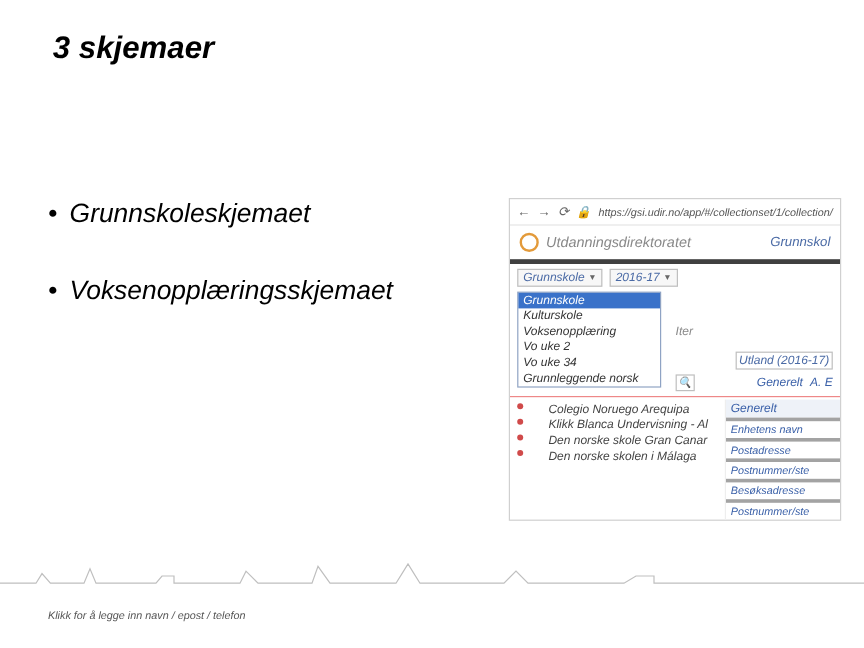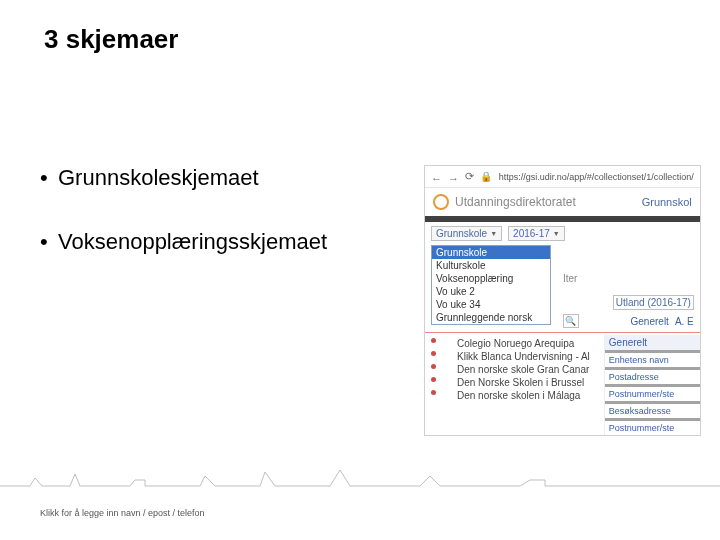--- a/index.html
+++ b/index.html
@@ -1,29 +1,29 @@
 <!DOCTYPE html>
 <html><head>
 <meta charset="utf-8">
 <style>
   * { box-sizing: border-box; margin: 0; padding: 0; }
   html, body { width: 720px; height: 540px; font-family: Arial, Helvetica, sans-serif; background: #fff; color: #000; overflow: hidden; }
-  .slide { position: relative; width: 720px; height: 540px; padding: 24px 40px 0 44px; }
+  .slide { position: relative; width: 720px; height: 540px; padding: 24px 40px 0 44px; font-style: italic; }
   .title { font-size: 26px; font-weight: bold; margin-bottom: 110px; }
   .main { display: flex; align-items: flex-start; gap: 10px; }
   .bullets { flex: 0 0 370px; font-size: 22px; }
   .bullets ul { list-style: none; padding-left: 14px; }
   .bullets li { margin-bottom: 38px; }
   .bullets li::before { content: "•"; display: inline-block; width: 18px; margin-left: -18px; }
   .shot { flex: 1 1 auto; border: 1px solid #d0d0d0; font-size: 10px; color: #333; background: #fff; }
   .sh-top { display: flex; align-items: center; gap: 6px; padding: 4px 6px; border-bottom: 1px solid #e5e5e5; }
   .nav-icn { color: #666; font-size: 11px; }
   .lock { color: #2a8a2a; font-size: 10px; }
   .url { color: #555; font-size: 9px; }
-  .sh-brand { display: flex; align-items: center; gap: 6px; padding: 6px 8px; border-bottom: 6px solid #404040; }
+  .sh-brand { display: flex; align-items: center; gap: 6px; padding: 6px 8px; border-bottom: 4px solid #404040; }
   .logo { width: 16px; height: 16px; border: 2px solid #e39a3a; border-radius: 50%; position: relative; }
   .brand-txt { color: #888; font-size: 12px; }
   .brand-cut { margin-left: auto; color: #4a6aa5; font-size: 11px; }
   .sh-ctl { display: flex; align-items: center; gap: 6px; padding: 4px 6px; }
   .sel { border: 1px solid #bfbfbf; background: #f7f7f7; padding: 1px 4px; font-size: 10px; color: #4a6aa5; display: inline-flex; align-items: center; gap: 3px; }
   .sel .tri { font-size: 7px; color: #666; }
   .sh-dd { border: 1px solid #8fa3c4; margin: 0 6px; background: #fff; width: 120px; }
   .sh-dd .dd-row { padding: 1px 4px; font-size: 10px; }
   .sh-dd .dd-sel { background: #3a72c9; color: #fff; }
   .sh-mid { display: flex; align-items: center; padding: 2px 6px; gap: 6px; }
@@ -118,24 +118,20 @@
           <div class="li-row">
               <span class="dot"></span>
               <span>Klikk Blanca Undervisning - Al</span>
             </div>
           <div class="li-row">
               <span class="dot"></span>
               <span>Den norske skole  Gran Canar</span>
             </div>
           <div class="li-row">
               <span class="dot"></span>
-              <span>Den Norske Skolen i Brussel</span>
-            </div>
-          <div class="li-row">
-              <span class="dot"></span>
               <span>Den norske skolen i Málaga</span>
             </div>
         </div>
         <div class="sh-right">
           <div class="rh">Generelt</div>
           <div class="rl">Enhetens navn</div>
           <div class="rl">Postadresse</div>
           <div class="rl">Postnummer/ste</div>
           <div class="rl">Besøksadresse</div>
           <div class="rl">Postnummer/ste</div>

